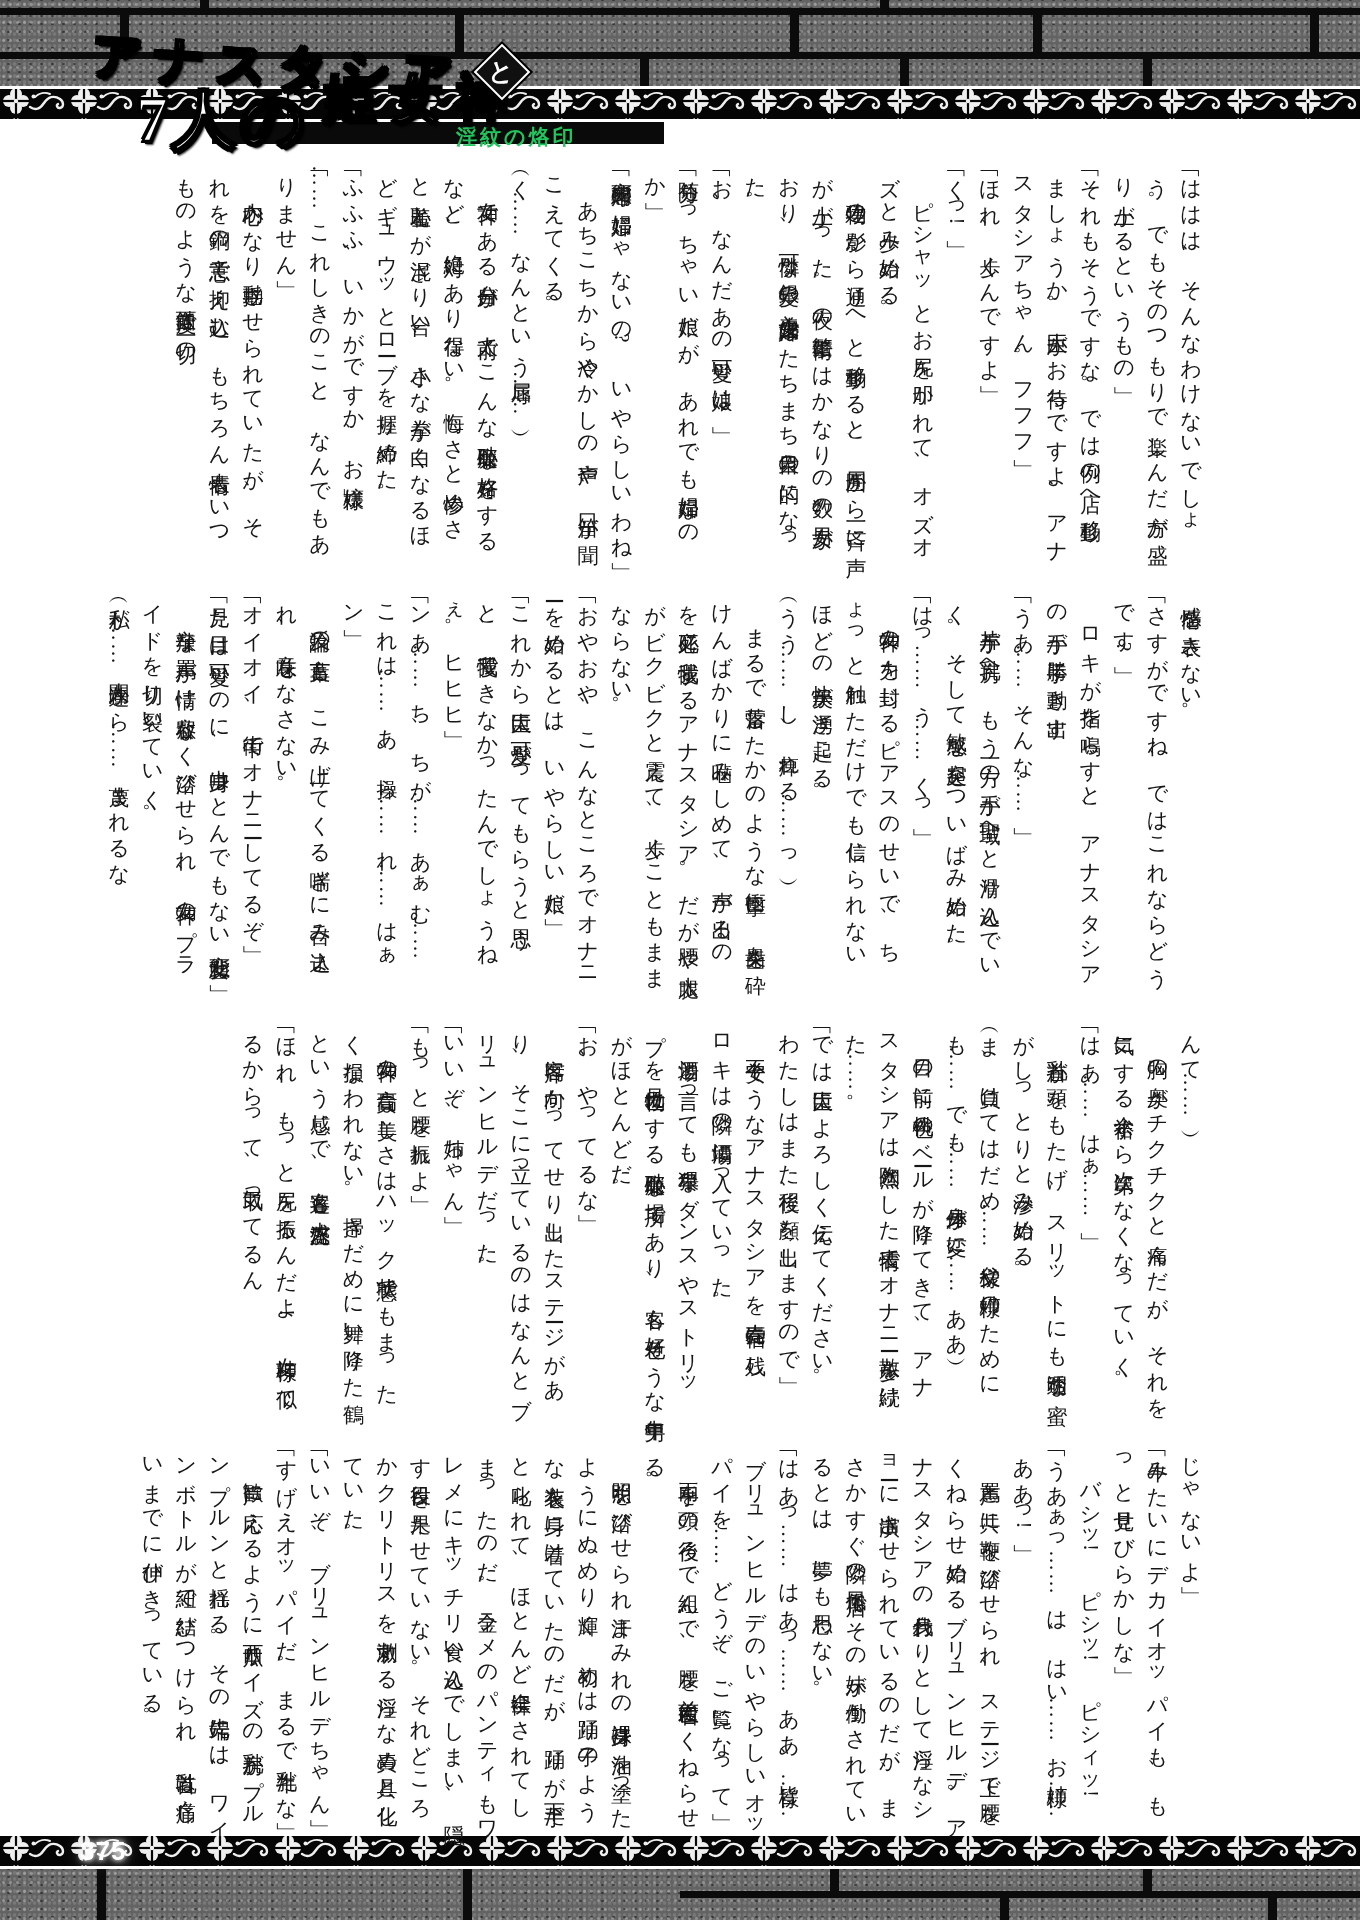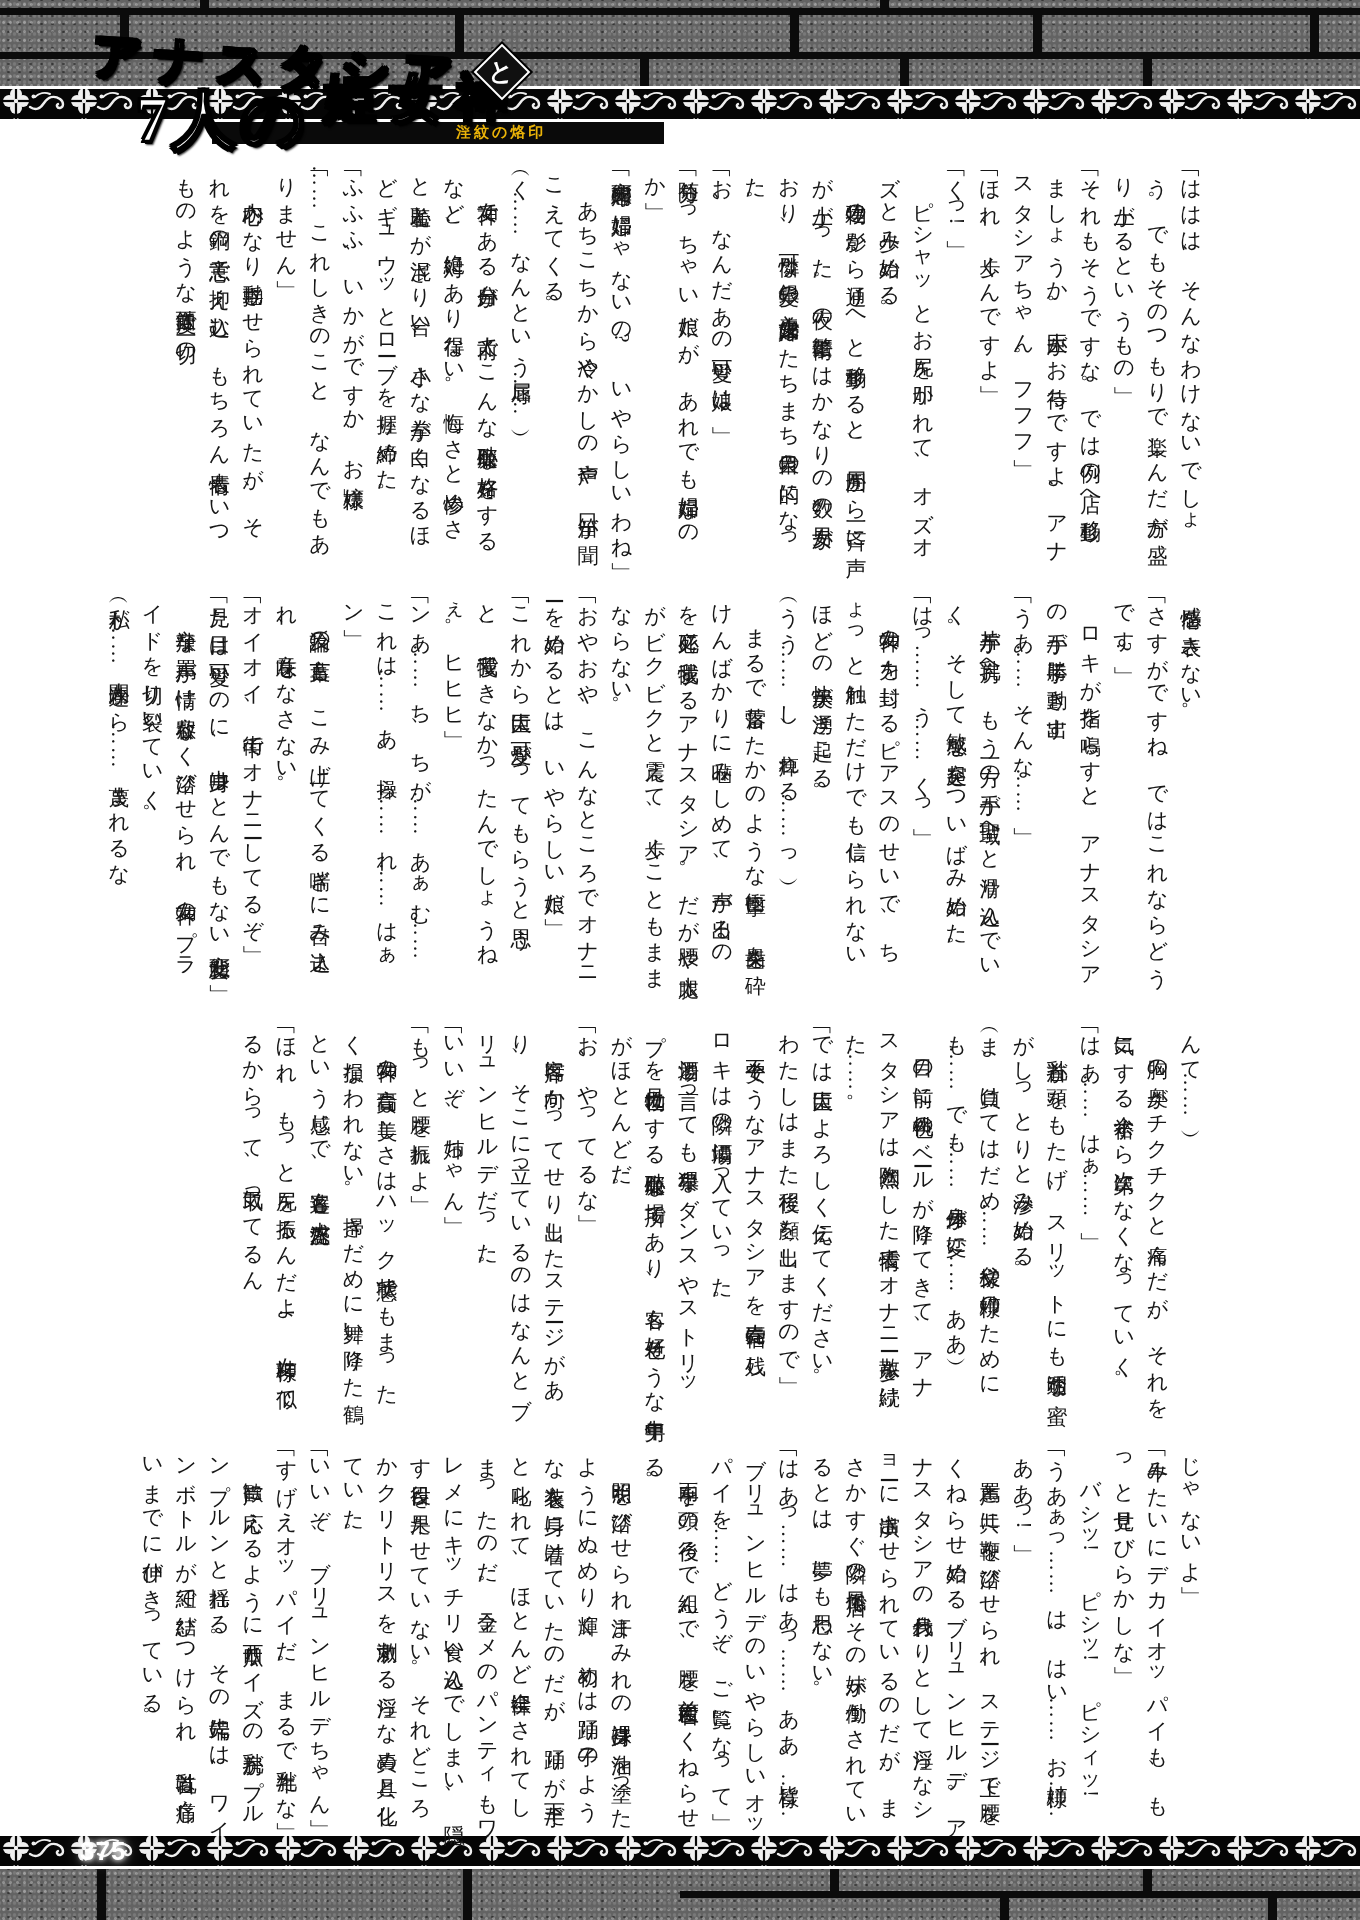--- a/index.html
+++ b/index.html
@@ -27,21 +27,21 @@
   .t1{left:92px;top:22px;font-size:50px;letter-spacing:11px;transform:rotate(3.5deg);transform-origin:left center;white-space:nowrap;}
   .t2pre{left:136px;top:76px;font-size:64px;letter-spacing:4px;}
   .t2main{left:324px;top:64px;font-size:52px;letter-spacing:14px;white-space:nowrap;}
   .t2furi{left:304px;top:52px;font-size:13px;font-weight:700;letter-spacing:24px;color:#fff;z-index:7;
     -webkit-text-stroke:.8px #000;text-shadow:1px 1px 0 #000,-1px -1px 0 #000;}
   .diamond{position:absolute;left:482px;top:52px;width:36px;height:36px;background:#101010;
     border:2px solid #fff;box-shadow:0 0 0 2px #000;transform:rotate(45deg);z-index:7;}
   .diamond span{position:absolute;left:4px;top:2px;transform:rotate(-45deg);
     color:#fff;font-size:25px;font-weight:700;font-family:"Liberation Serif",serif;}
   .subtitle-bar{position:absolute;left:212px;top:122px;width:452px;height:22px;background:#0a0a0a;z-index:5;}
-  .subtitle-bar span{position:absolute;left:244px;top:1px;color:#eab308;font-size:15px;
+  .subtitle-bar span{position:absolute;left:244px;top:1px;color:#22c55e;font-size:21px;
     letter-spacing:3px;font-weight:600;-webkit-text-stroke:0;white-space:nowrap;}
   
   .band{position:absolute;right:153px;width:1142px;height:390px;
     writing-mode:vertical-rl;-webkit-writing-mode:vertical-rl;
     font-size:21px;line-height:33.5px;letter-spacing:2px;color:#161616;
     white-space:pre-line;z-index:2;}
   .band-1{top:163px;}
   .band-2{top:590px;}
   .band-3{top:1020px;}
   .band-4{top:1443px;}

